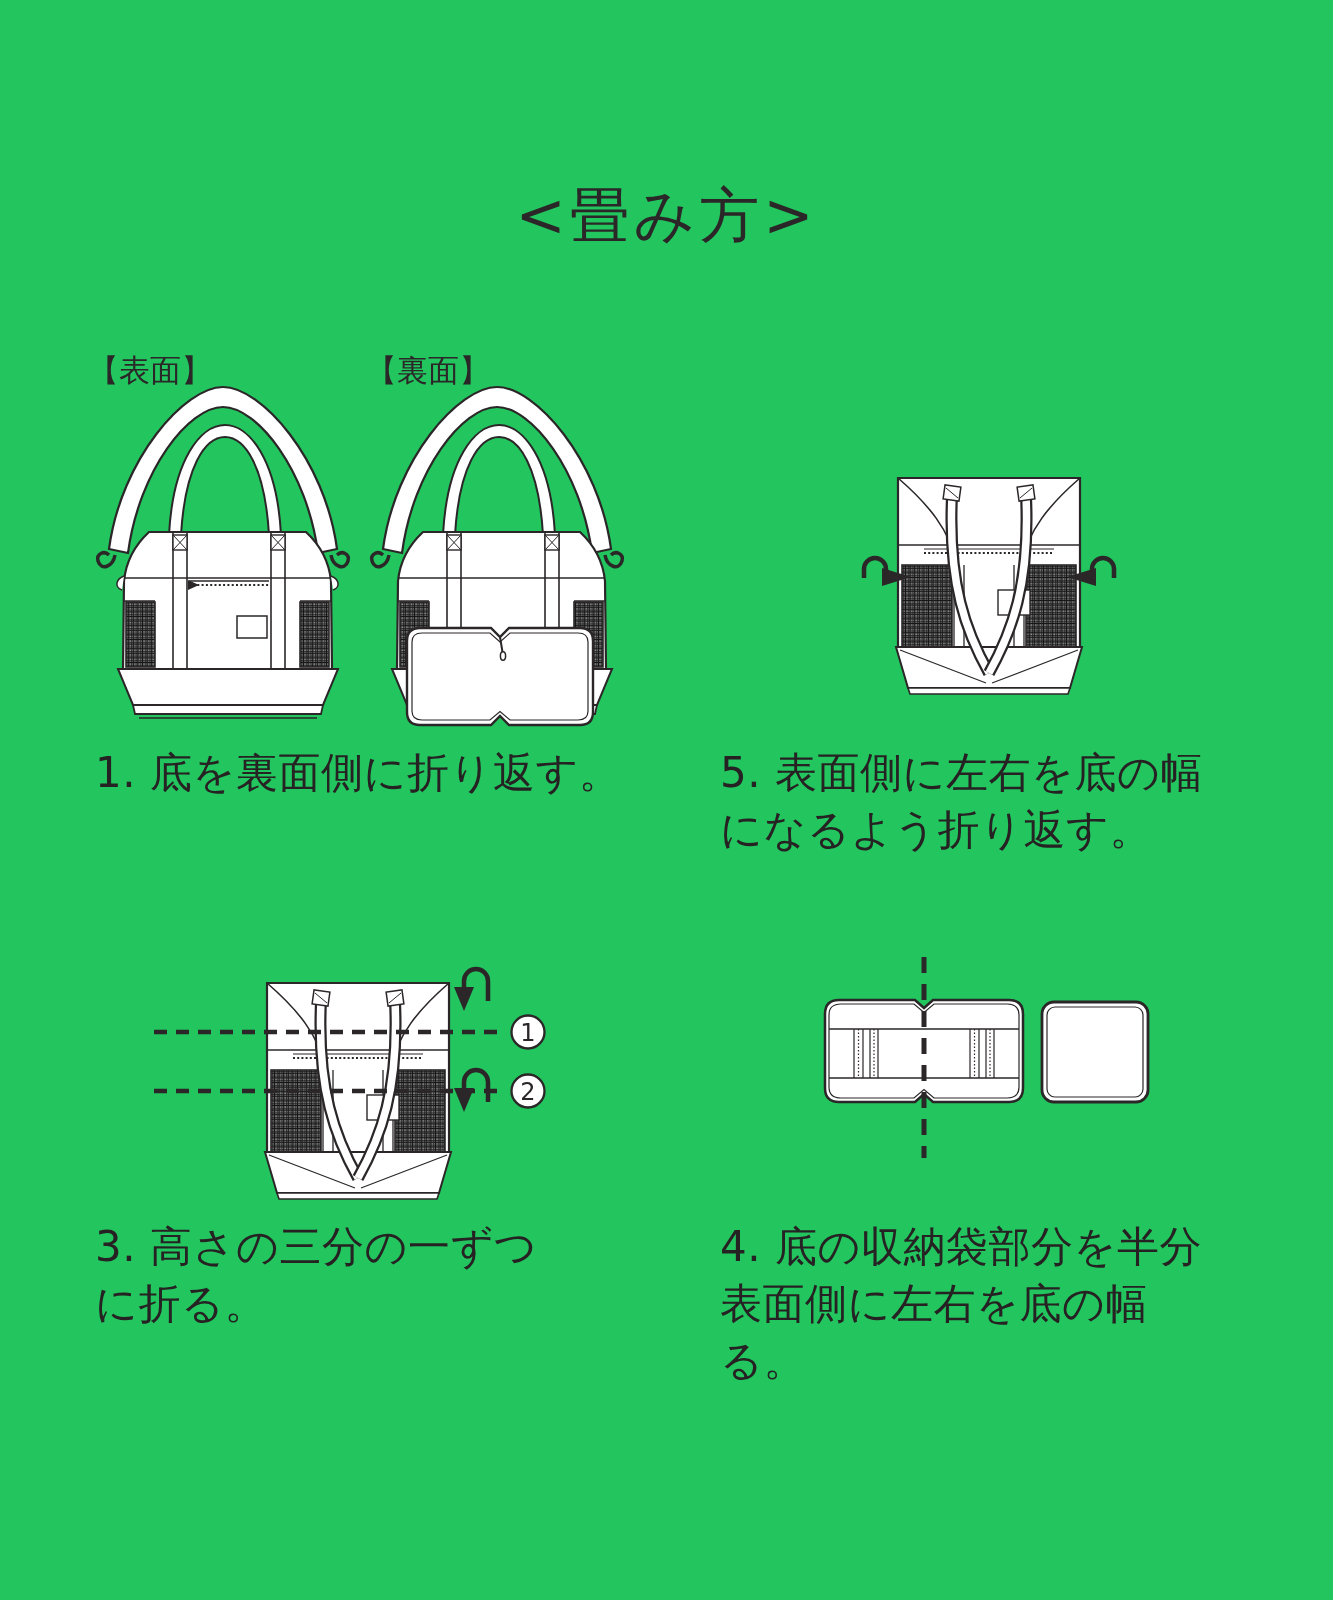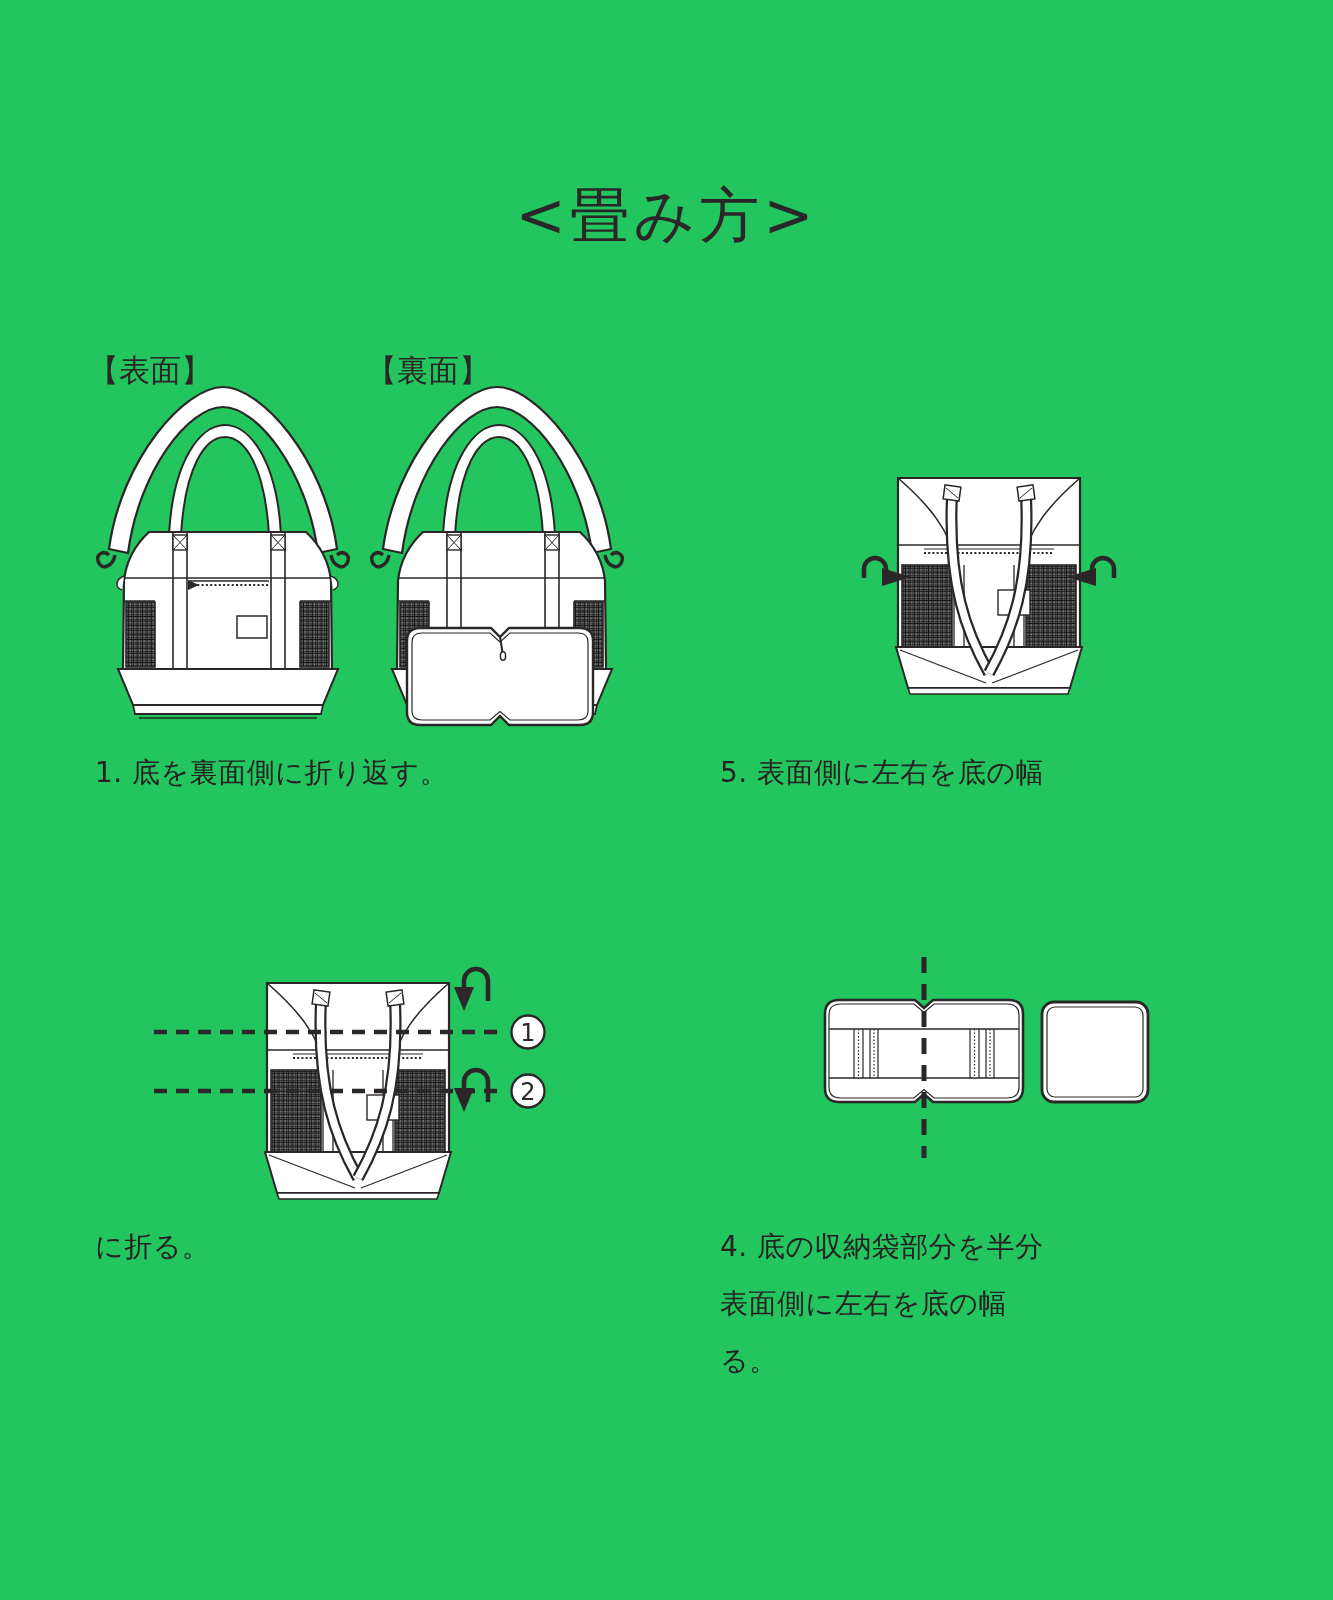--- a/index.html
+++ b/index.html
@@ -6,21 +6,21 @@
   .page{
     position:relative;width:1333px;height:1600px;background:#22c55e;
     font-family:"DejaVu Sans","Liberation Sans",sans-serif;color:#2b2728;overflow:hidden;
   }
   .abs{position:absolute;}
   .title{
     position:absolute;left:0;right:0;top:176px;margin:0;
     text-align:center;font-size:60px;font-weight:500;letter-spacing:4px;color:#2b2728;
   }
   .side-label{position:absolute;font-size:31px;font-weight:500;color:#2b2728;}
-  .step-text{position:absolute;font-size:28px;line-height:57px;color:#262223;letter-spacing:0.5px;}
+  .step-text{position:absolute;font-size:42px;line-height:57px;color:#262223;letter-spacing:0.5px;}
   svg{overflow:visible;}
 </style>
 </head>
 <body>
 
 <div class="page">
 
   <svg width="0" height="0" class="abs" aria-hidden="true">
     <defs>
       <pattern id="mesh" width="4.6" height="4.6" patternUnits="userSpaceOnUse">
@@ -159,23 +159,25 @@
     </g>
     <path d="M119,12 V213" fill="none" stroke="#2b2728" stroke-width="5" stroke-dasharray="16 11"></path>
   </svg>
 
   <div class="step-text" style="left:95px;top:744px;width:600px">
     <div>1. 底を裏面側に折り返す。</div>
   </div>
 
   <div class="step-text" style="left:720px;top:744px;width:600px">
     <div>5. 表面側に左右を底の幅</div>
+    <div>になるよう折り返す。</div>
   </div>
 
   <div class="step-text" style="left:95px;top:1218px;width:600px">
+    <div>3. 高さの三分の一ずつ</div>
     <div>に折る。</div>
   </div>
 
   <div class="step-text" style="left:720px;top:1218px;width:600px">
     <div>4. 底の収納袋部分を半分</div>
     <div>表面側に左右を底の幅</div>
     <div>る。</div>
   </div>
 
 </div>

